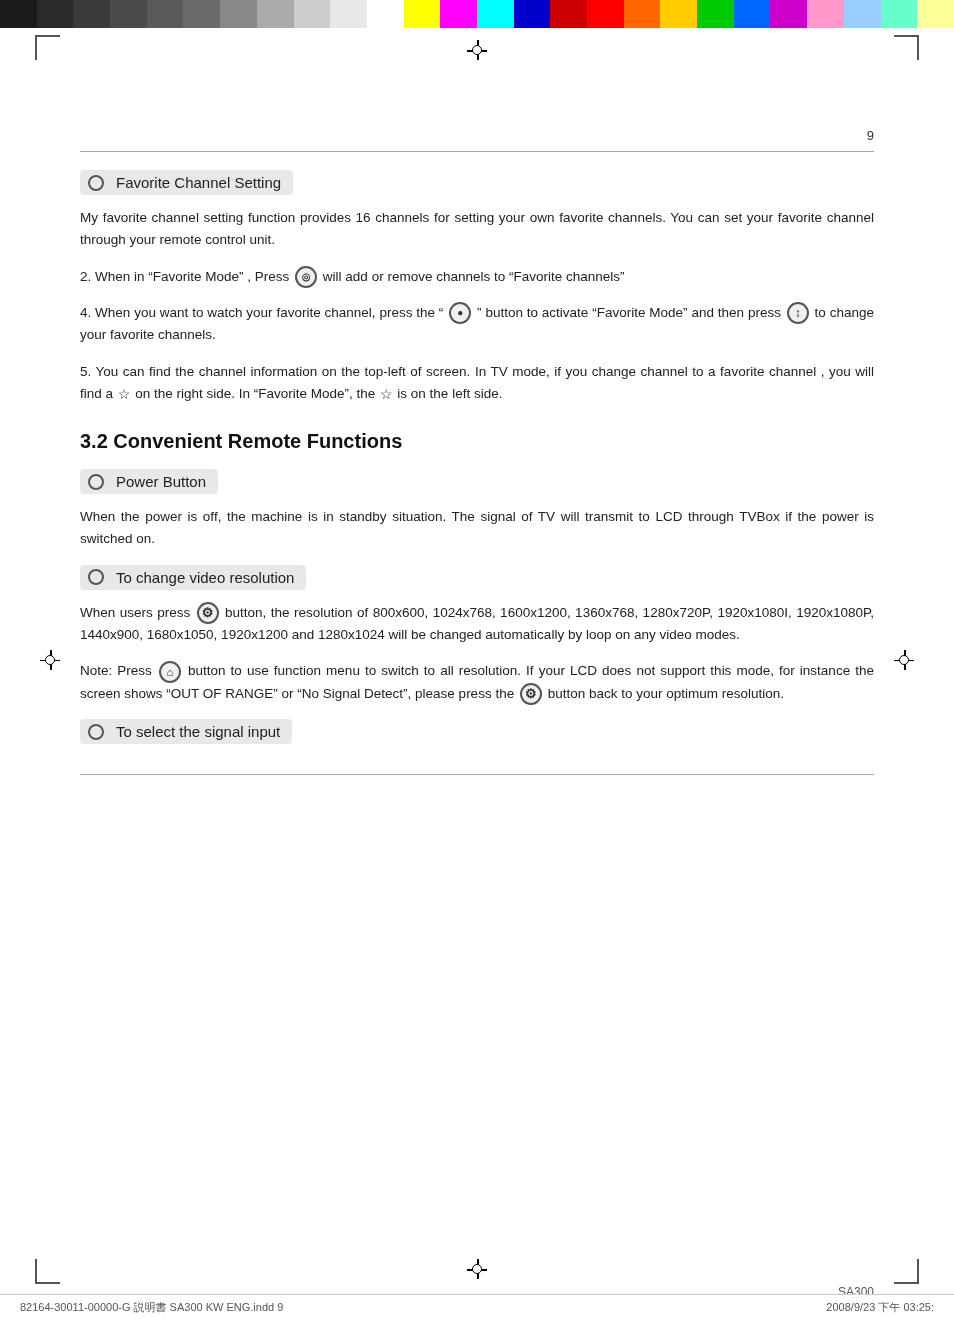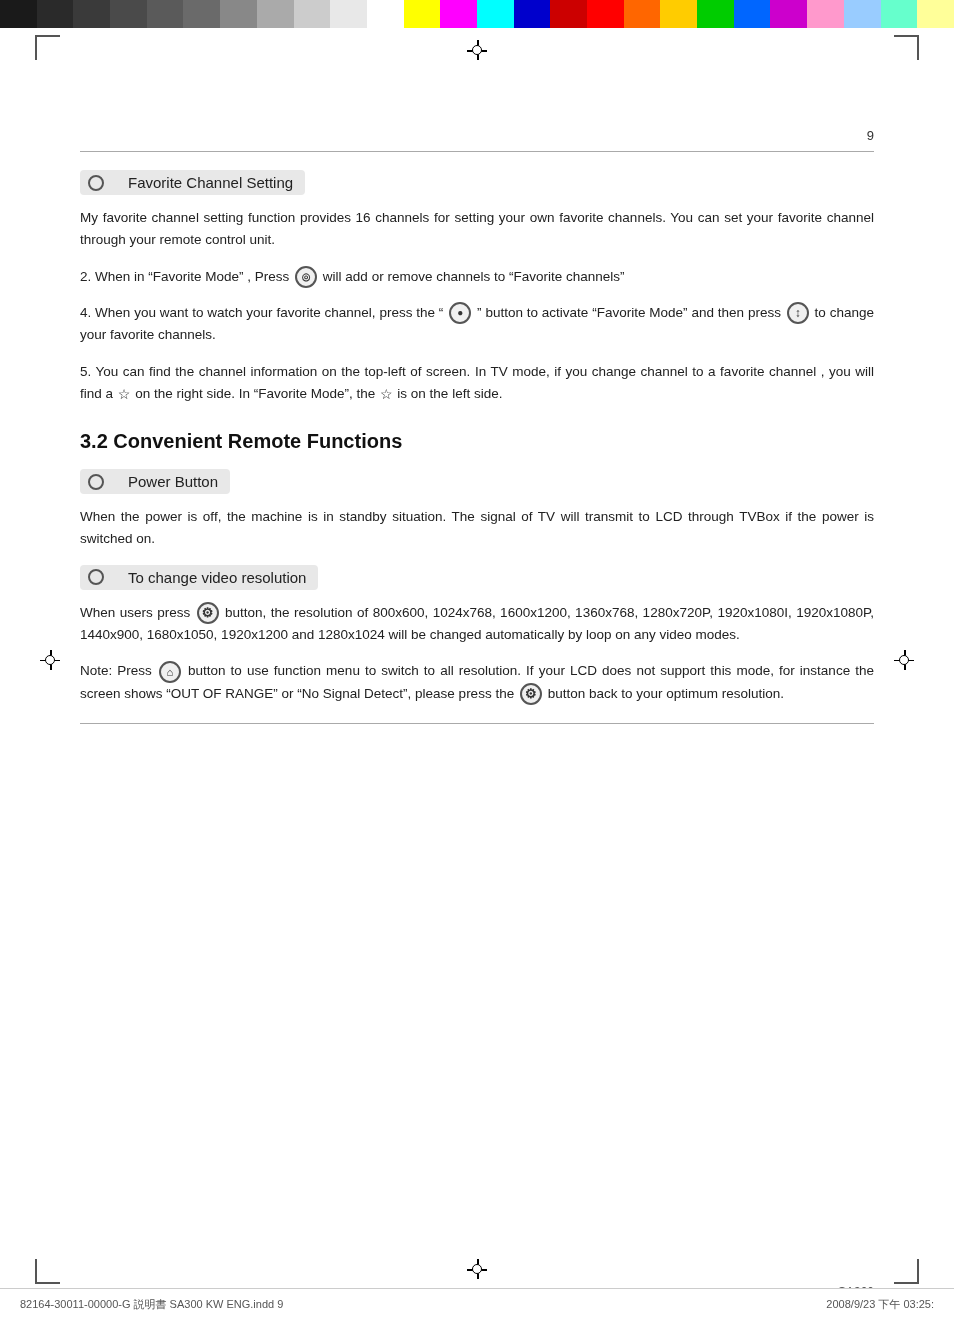--- a/index.html
+++ b/index.html
@@ -43,21 +43,21 @@
     .hr-bottom {
       border: none;
       border-top: 1px solid #aaa;
       margin-top: 18px;
     }
 
     
     .section-heading {
       display: inline-flex;
       align-items: center;
-      gap: 24px;
+      gap: 12px;
       background: #e8e8e8;
       border-radius: 4px;
       padding: 4px 12px 4px 8px;
       margin-bottom: 12px;
     }
     .section-heading .circle-icon {
       width: 16px;
       height: 16px;
       border: 2px solid #555;
       border-radius: 50%;
@@ -139,21 +139,21 @@
       font-size: 12px;
       color: #555;
     }
 
     
     .bottom-bar {
       position: absolute;
       bottom: 0;
       left: 0;
       right: 0;
-      height: 31px;
+      height: 25px;
       background: #fff;
       border-top: 1px solid #ccc;
       display: flex;
       align-items: center;
       padding: 12px 20px;
       font-size: 11px;
       color: #555;
       justify-content: space-between;
     }
 
@@ -385,20 +385,24 @@
 
   <p class="body-text">
     <span>Note: Press</span>
     <span class="btn-icon btn-icon-home">⌂</span>
     <span>button to use function menu to switch to all resolution. If your LCD does not support this mode, for instance the screen shows “OUT OF RANGE” or “No Signal Detect”, please press the</span>
     <span class="btn-icon btn-icon-gear">⚙</span>
     <span>button back to your optimum resolution.</span>
   </p>
 
   
+  <div class="section-heading">
+    <div class="circle-icon"></div>
+    <span class="section-heading-text">To select the signal input</span>
+  </div>
 
 
 </div>
 
 <div style="margin: 0 80px;">
   <hr class="hr-bottom">
 </div>
 
 <div class="footer">
   <span class="footer-model">SA300</span>

